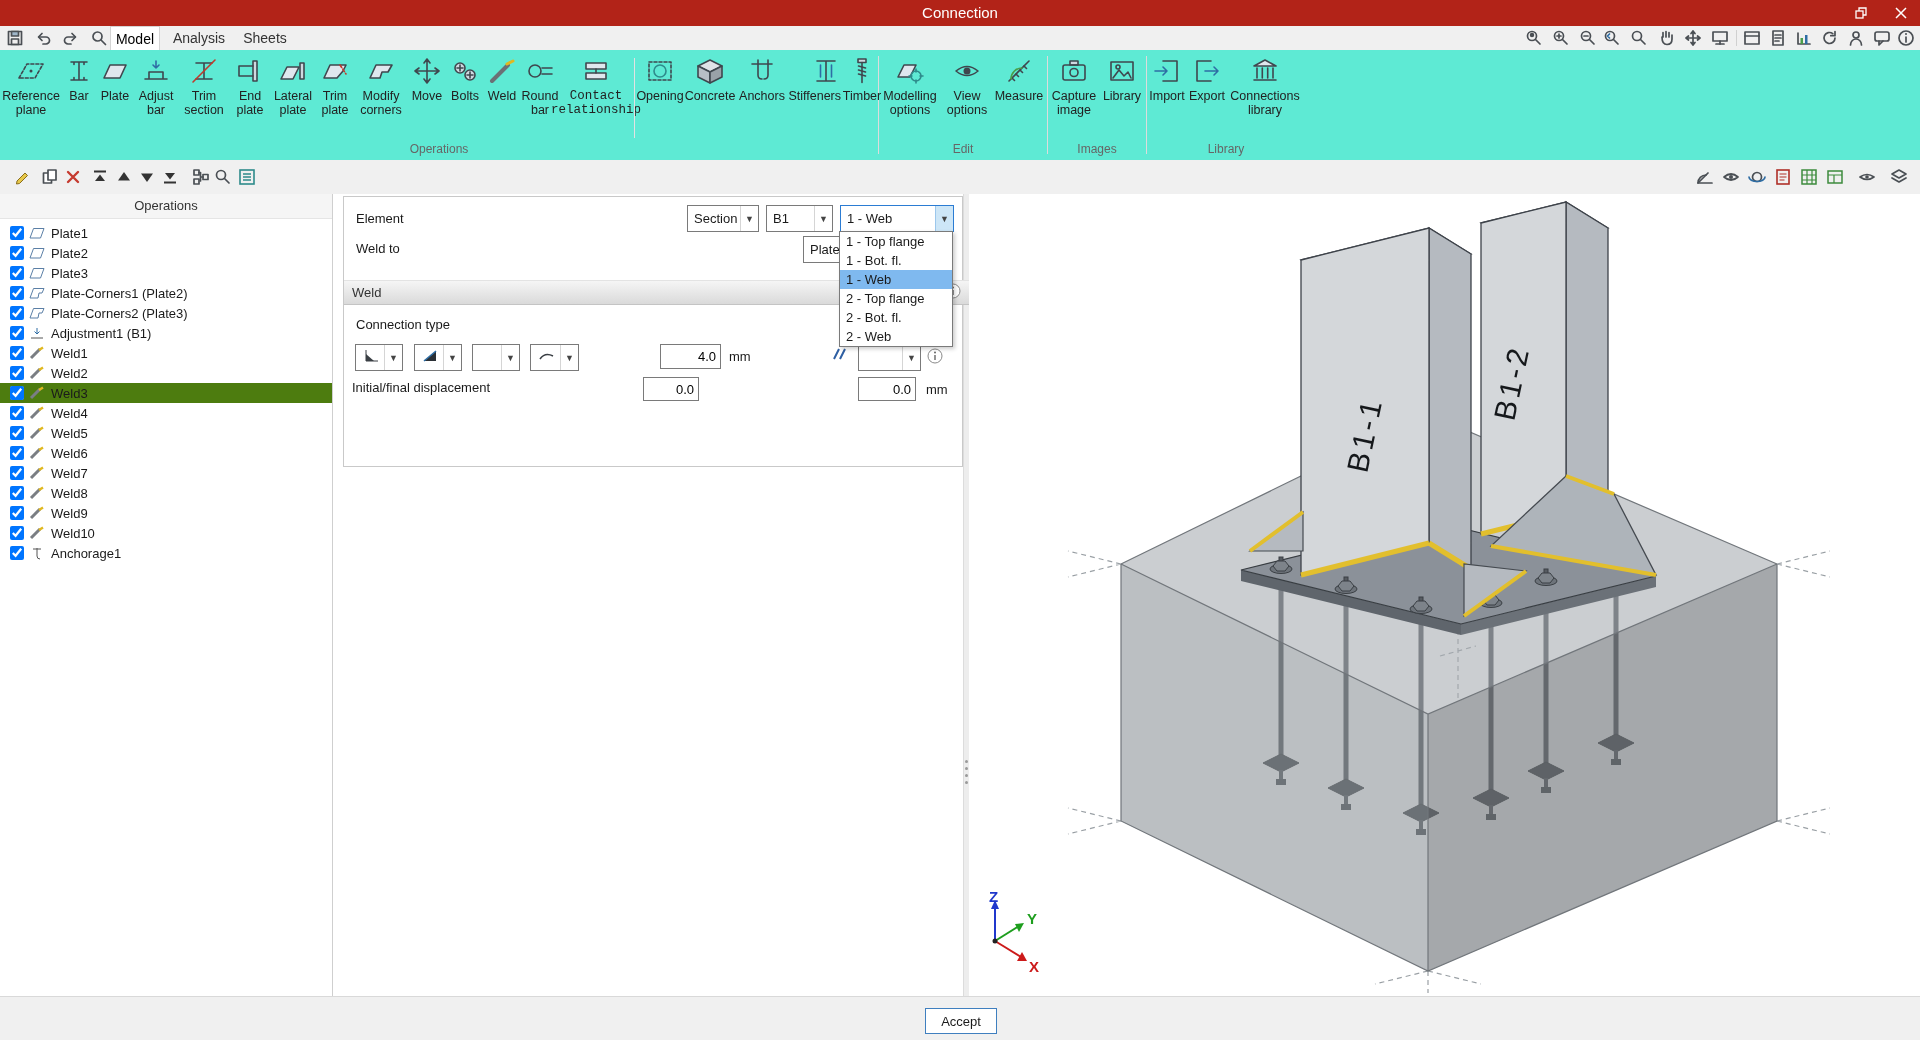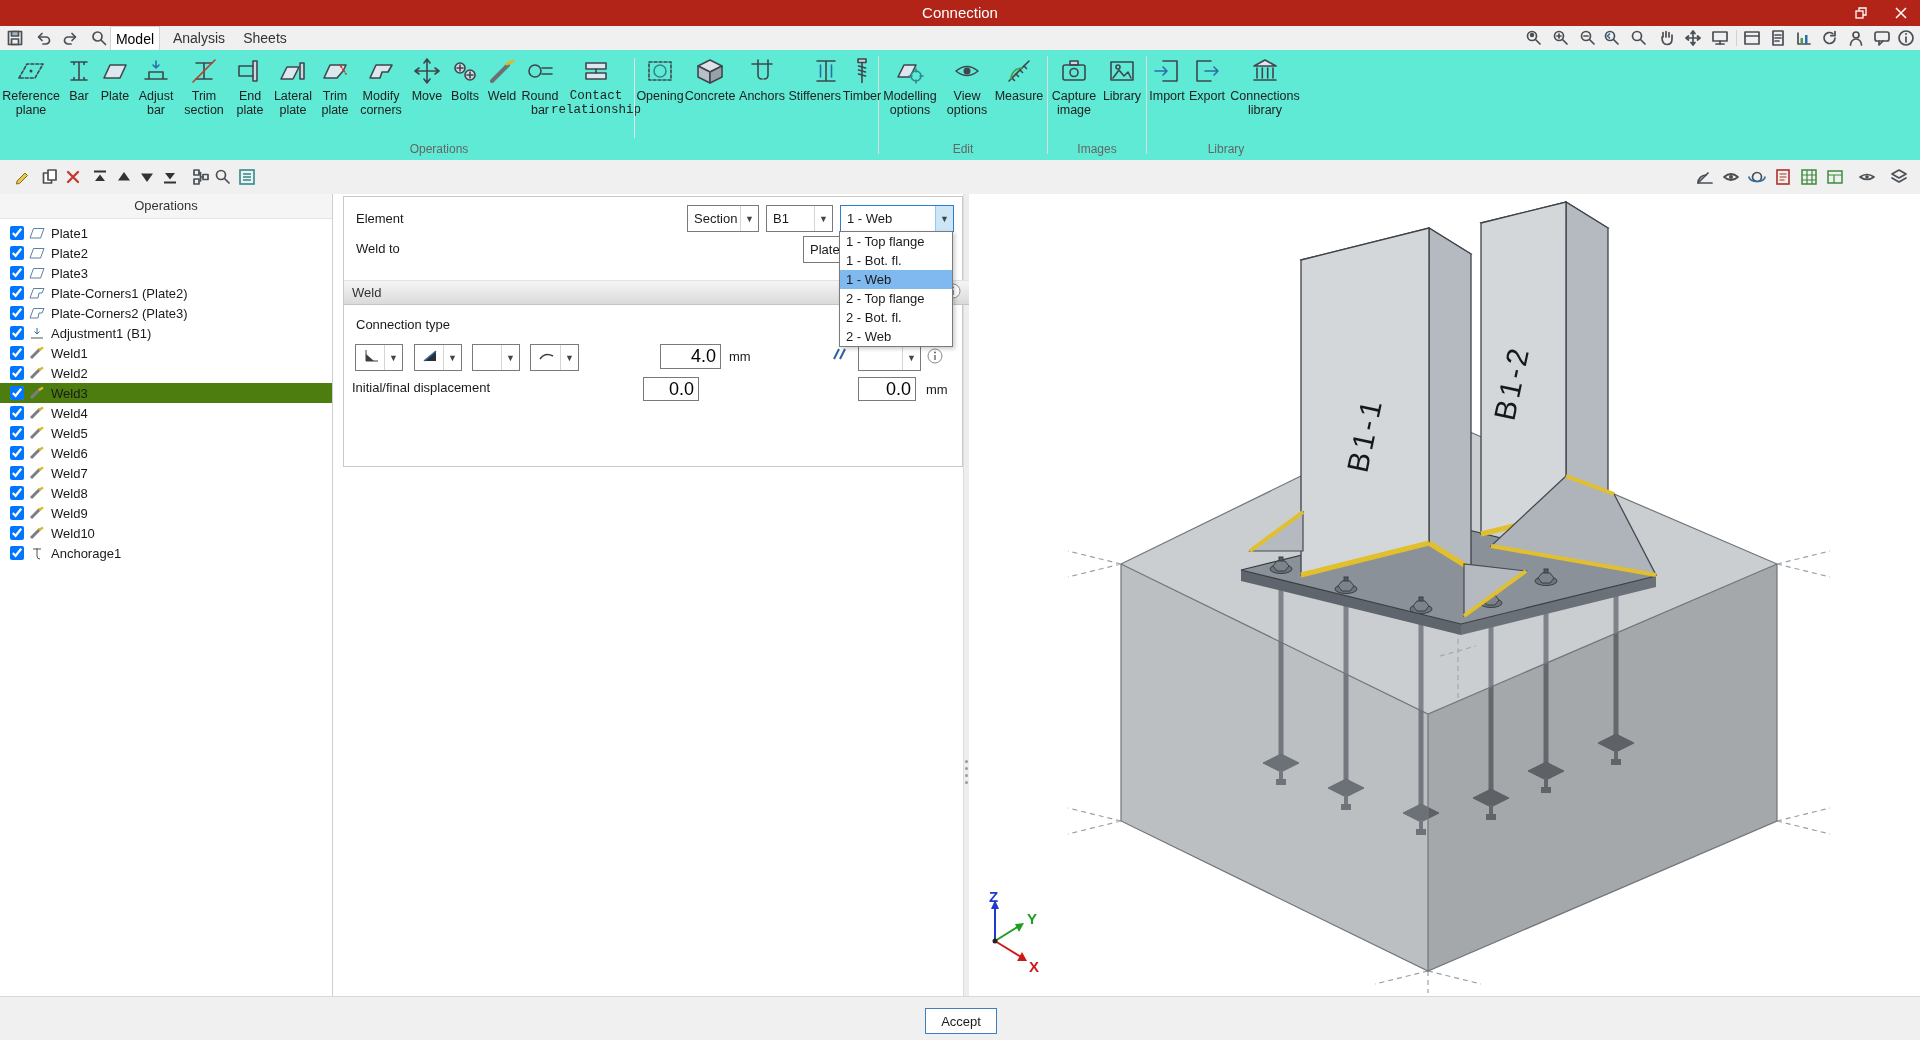--- a/index.html
+++ b/index.html
@@ -39,21 +39,21 @@
   .tlabel{font-size:13px;white-space:nowrap;}
   
   #formarea{left:333px;top:194px;width:630px;height:802px;background:#fff;}
   #proppanel{left:343px;top:196px;width:618px;height:269px;border:1px solid #c9c9c9;background:#fff;z-index:2;}
   .plabel{position:absolute;font-size:13px;color:#1a1a1a;white-space:nowrap;}
   .combo{position:absolute;border:1px solid #7a7a7a;background:#fff;display:flex;align-items:center;font-size:13px;cursor:pointer;}
   .combo .ctext{flex:1;padding-left:6px;white-space:nowrap;overflow:hidden;}
   .combo .carr{width:17px;height:100%;display:flex;align-items:center;justify-content:center;color:#444;font-size:9px;border-left:1px solid #d5d5d5;}
   .combo.focus{border:1px solid #2b7cd3;}
   .combo.focus .carr{background:#cde6f7;border-left:1px solid #9cc7ec;}
-  .ipt{position:absolute;border:1px solid #7a7a7a;background:#fff;font-size:18px;text-align:right;padding:0 4px;font-family:"Liberation Sans",sans-serif;box-sizing:border-box;}
+  .ipt{position:absolute;border:1px solid #7a7a7a;background:#fff;font-size:13px;text-align:right;padding:0 4px;font-family:"Liberation Sans",sans-serif;box-sizing:border-box;}
   .secthead{position:absolute;background:linear-gradient(#f5f5f5,#dadada);border-top:1px solid #e3e3e3;border-bottom:1px solid #c4c4c4;font-size:13px;color:#333;display:flex;align-items:center;padding-left:8px;}
   .infoi{position:absolute;width:16px;height:16px;cursor:pointer;}
   
   #ddlist{left:839px;top:231px;width:112px;background:#fff;border:1px solid #7a7a7a;z-index:10;box-shadow:2px 2px 4px rgba(0,0,0,.2);}
   .dditem{height:19px;line-height:19px;padding-left:6px;font-size:13px;cursor:pointer;white-space:nowrap;}
   .dditem.hl{background:#7fb9ef;}
   
   #splitter{left:963px;top:194px;width:6px;height:802px;background:#ededed;border-left:1px solid #dcdcdc;border-right:1px solid #dcdcdc;cursor:col-resize;}
   .dot{position:absolute;left:1px;width:3px;height:3px;background:#9a9a9a;border-radius:50%;}
   

